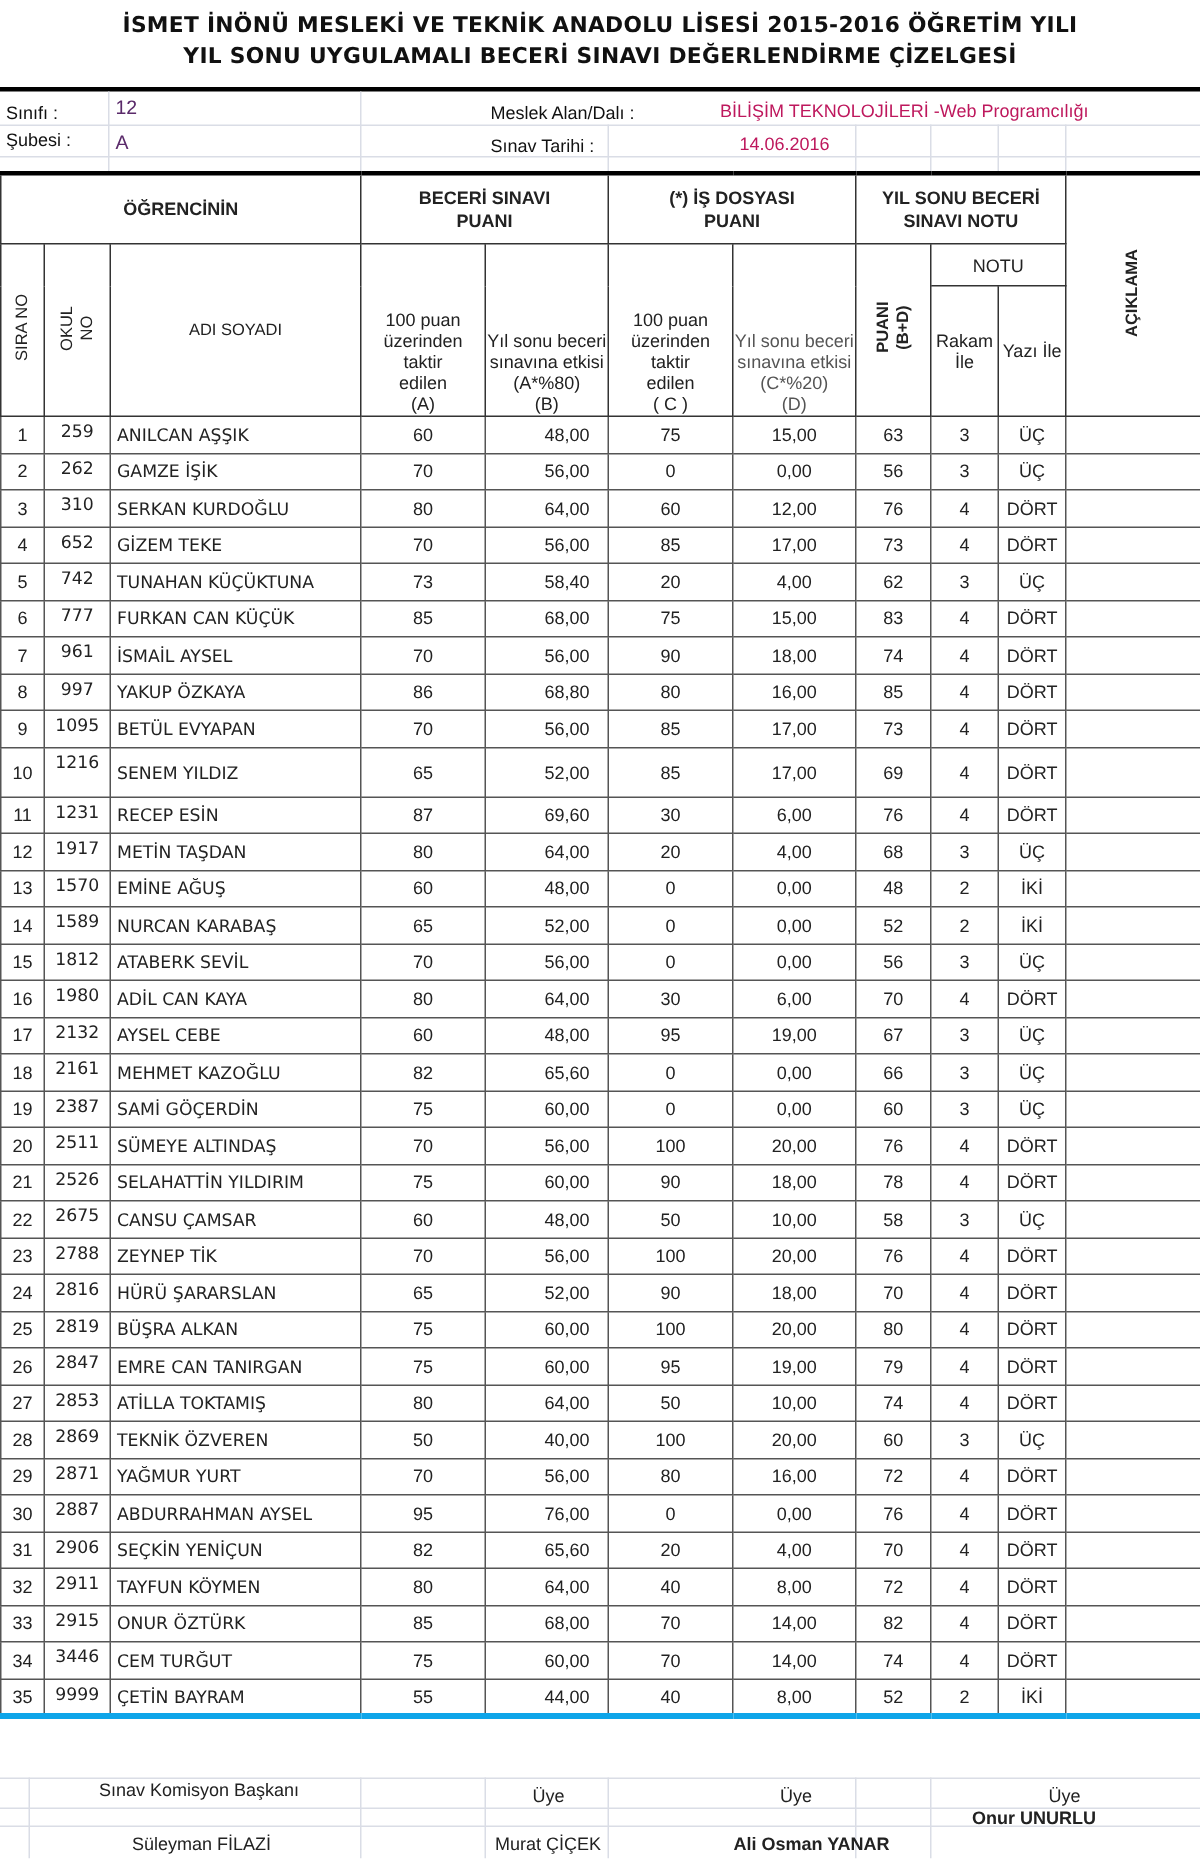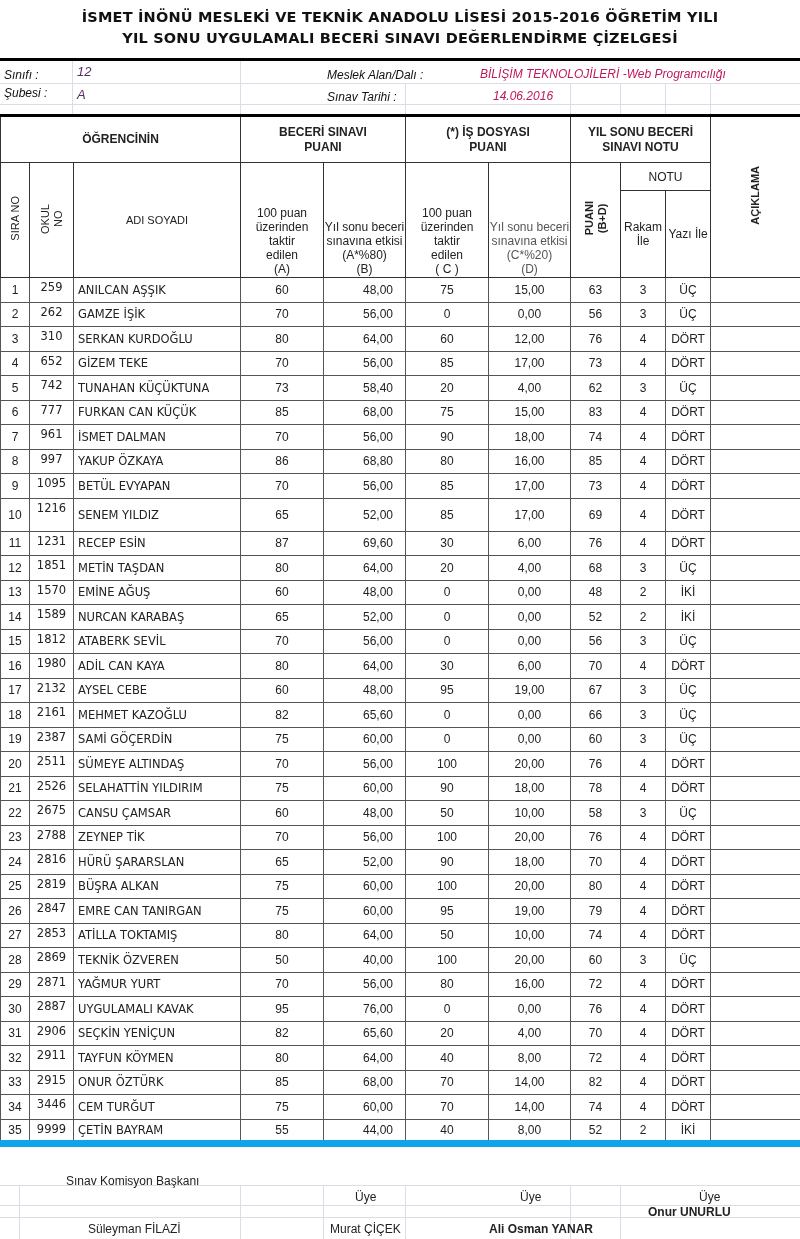--- a/index.html
+++ b/index.html
@@ -2,21 +2,21 @@
 <html><head>
 <meta charset="utf-8">
 <style>
   html, body { margin:0; padding:0; background:#ffffff; }
   body { width:800px; height:1239px; position:relative; overflow:hidden; font-family:"Liberation Sans", sans-serif; color:#222; }
   .title { position:absolute; left:0; width:800px; text-align:center; font-family:"DejaVu Sans", sans-serif; font-weight:bold; font-size:14.5px; color:#111; letter-spacing:0.2px; }
   #t1 { top:9px; }
   #t2 { top:30px; }
 
   
-  .info { position:absolute; left:0; top:58px; width:800px; height:56px; border-top:3px solid #000;font-style:italic; }
+  .info { position:absolute; left:0; top:58px; width:800px; height:56px; border-top:3px solid #000; }
   .info .lbl { position:absolute; font-size:12px; color:#111; }
   .info .val { position:absolute; font-size:13px; color:#5a2a6a; }
   .info .val2 { position:absolute; font-size:12px; color:#be185d; }
   .info .hline { position:absolute; left:0; width:800px; height:1px; background:#dadde6; }
   .info .vline { position:absolute; width:1px; background:#dadde6; }
 
   
   table.main { position:absolute; left:0; top:114px; width:800px; border-collapse:collapse; table-layout:fixed; }
   table.main td { border:1px solid #555; padding:0; font-size:12px; text-align:center; vertical-align:middle; color:#222; overflow:hidden; }
   table.main thead td { border-color:#333; }
@@ -27,21 +27,21 @@
   .vert-bold { writing-mode:vertical-rl; transform:rotate(180deg); display:inline-block; font-size:11px; font-weight:bold; }
   tbody tr { height:24.5px; }
   tbody tr.tall { height:33px; }
   td.sira { font-size:12px; color:#333; }
   td.okul { font-size:12.5px; color:#333; vertical-align:top !important; padding-top:2px !important; font-family:"DejaVu Sans", sans-serif; font-size:11.5px !important; }
   td.name { text-align:left !important; padding-left:4px !important; font-family:"DejaVu Sans", sans-serif; font-size:11.5px !important; color:#2b2b3a; white-space:nowrap; }
   td.num { color:#333; }
   td.numr { text-align:right !important; padding-right:12px !important; color:#333; }
   td.total { font-weight:normal; color:#222; }
   td.yazi { color:#2a2a44; }
-  table.main tbody tr:last-child td { border-bottom:7px solid #0ea5e9; }
+  table.main tbody tr:last-child td { border-bottom:4px solid #0ea5e9; }
   table.main td.rightthick { border-right:2px solid #333; }
 
   
   .foot { position:absolute; left:0; top:1141px; width:800px; height:98px; }
   .foot .note { position:absolute; font-size:10px; color:#222; }
   .foot .sig { position:absolute; font-size:12px; color:#222; }
   .foot .sigb { position:absolute; font-size:12px; font-weight:bold; color:#222; }
   .foot .hline { position:absolute; left:0; width:800px; height:1px; background:#dadde6; }
   .foot .vline { position:absolute; width:1px; background:#dadde6; }
 </style>
@@ -224,21 +224,21 @@
         <td class="num">75</td>
         <td class="num">15,00</td>
         <td class="total">83</td>
         <td class="num">4</td>
         <td class="yazi">DÖRT</td>
         <td class="rightthick"></td>
       </tr>
       <tr>
         <td class="sira">7</td>
         <td class="okul">961</td>
-        <td class="name">İSMET DALMAN</td>
+        <td class="name">İSMAİL AYSEL</td>
         <td class="num">70</td>
         <td class="numr">56,00</td>
         <td class="num">90</td>
         <td class="num">18,00</td>
         <td class="total">74</td>
         <td class="num">4</td>
         <td class="yazi">DÖRT</td>
         <td class="rightthick"></td>
       </tr>
       <tr>
@@ -288,21 +288,21 @@
         <td class="numr">69,60</td>
         <td class="num">30</td>
         <td class="num">6,00</td>
         <td class="total">76</td>
         <td class="num">4</td>
         <td class="yazi">DÖRT</td>
         <td class="rightthick"></td>
       </tr>
       <tr>
         <td class="sira">12</td>
-        <td class="okul">1851</td>
+        <td class="okul">1917</td>
         <td class="name">METİN TAŞDAN</td>
         <td class="num">80</td>
         <td class="numr">64,00</td>
         <td class="num">20</td>
         <td class="num">4,00</td>
         <td class="total">68</td>
         <td class="num">3</td>
         <td class="yazi">ÜÇ</td>
         <td class="rightthick"></td>
       </tr>
@@ -523,21 +523,21 @@
         <td class="num">80</td>
         <td class="num">16,00</td>
         <td class="total">72</td>
         <td class="num">4</td>
         <td class="yazi">DÖRT</td>
         <td class="rightthick"></td>
       </tr>
       <tr>
         <td class="sira">30</td>
         <td class="okul">2887</td>
-        <td class="name">UYGULAMALI KAVAK</td>
+        <td class="name">ABDURRAHMAN AYSEL</td>
         <td class="num">95</td>
         <td class="numr">76,00</td>
         <td class="num">0</td>
         <td class="num">0,00</td>
         <td class="total">76</td>
         <td class="num">4</td>
         <td class="yazi">DÖRT</td>
         <td class="rightthick"></td>
       </tr>
       <tr>
@@ -611,21 +611,21 @@
 <div class="foot">
   <div class="hline" style="top:44px"></div>
   <div class="hline" style="top:64px"></div>
   <div class="hline" style="top:76px"></div>
   <div class="vline" style="left:19px;top:44px;height:54px"></div>
   <div class="vline" style="left:240px;top:44px;height:54px"></div>
   <div class="vline" style="left:323px;top:44px;height:54px"></div>
   <div class="vline" style="left:405px;top:44px;height:54px"></div>
   <div class="vline" style="left:570px;top:44px;height:54px"></div>
   <div class="vline" style="left:620px;top:44px;height:54px"></div>
-  <div class="sig" style="left:66px;top:33px">Sınav Komisyon Başkanı</div>
+  <div class="sig" style="left:66px;top:45px">Sınav Komisyon Başkanı</div>
   <div class="sig" style="left:355px;top:49px">Üye</div>
   <div class="sig" style="left:520px;top:49px">Üye</div>
   <div class="sig" style="left:699px;top:49px">Üye</div>
   <div class="sig" style="left:88px;top:81px">Süleyman FİLAZİ</div>
   <div class="sig" style="left:330px;top:81px">Murat ÇİÇEK</div>
   <div class="sigb" style="left:489px;top:81px">Ali Osman YANAR</div>
   <div class="sigb" style="left:648px;top:64px">Onur UNURLU</div>
 </div>
 
 </body></html>

